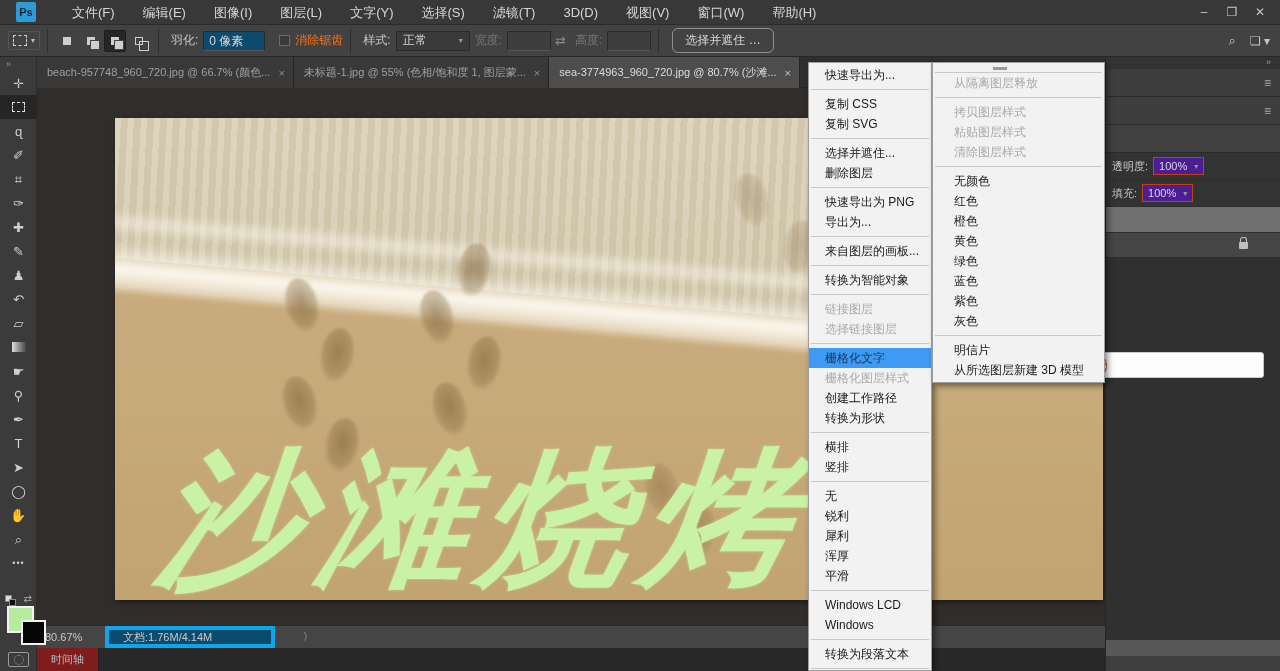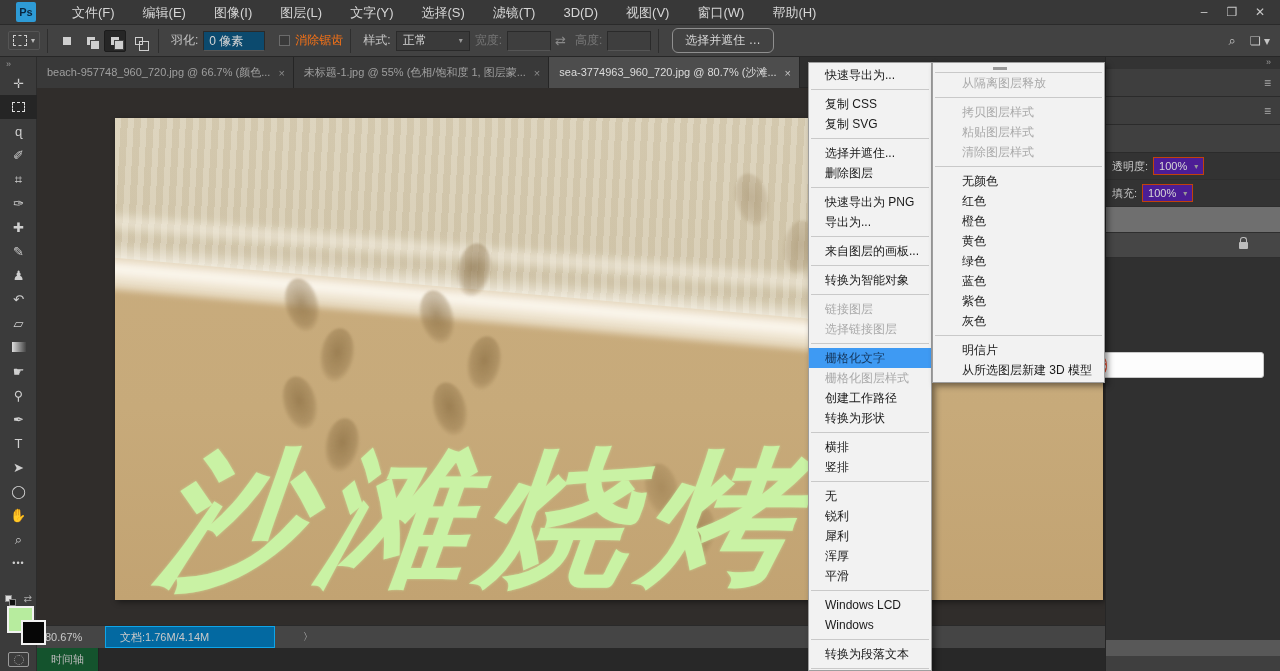--- a/index.html
+++ b/index.html
@@ -76,24 +76,24 @@
   .fp.l{transform:rotate(-14deg)}.fp.r{transform:rotate(10deg)}
   .fp.f1{left:170px;top:160px}.fp.f2{left:205px;top:210px}.fp.f3{left:168px;top:258px}.fp.f4{left:210px;top:300px}
   .fp.f5{left:342px;top:125px}.fp.f6{left:305px;top:172px}.fp.f7{left:352px;top:218px}.fp.f8{left:318px;top:264px}
   .fp.f9{left:620px;top:55px;opacity:.5}.fp.f10{left:668px;top:102px;opacity:.5}
   .fp.f11{left:530px;top:345px;opacity:.65}.fp.f12{left:566px;top:388px;opacity:.65}
   #canvas-text{position:absolute;left:44px;top:326px;font-family:"DejaVu Serif","Liberation Serif",serif;font-style:italic;font-weight:bold;font-size:148px;line-height:1;letter-spacing:14px;color:#c9f2a4;transform:skewX(-6deg);text-shadow:0 0 3px rgba(205,244,170,.6);white-space:nowrap}
 
   
   #statusbar{position:absolute;left:0;bottom:23px;width:100%;height:23px;background:#454545;border-top:1px solid #2a2a2a;display:flex;align-items:center;font-size:11px;color:#c9c9c9;z-index:5}
   #status-zoom{margin-left:8px;width:60px}
-  #status-doc{background:#0369a1;border:1px solid #0ea5e9;height:100%;display:flex;align-items:center;padding:0 14px;min-width:170px}
+  #status-doc{background:#0c4a6e;border:4px solid #0ea5e9;height:100%;display:flex;align-items:center;padding:0 14px;min-width:170px}
   #status-chev{margin-left:28px;color:#ddd;font-size:10px}
   #bottombar{position:absolute;left:0;bottom:0;width:100%;height:23px;background:#282828;display:flex;z-index:5}
-  #timeline-tab{height:23px;background:#14532d;color:#b9b9b9;font-size:11px;display:flex;align-items:center;padding:0 14px;border-right:1px solid #222}
+  #timeline-tab{height:23px;background:#7f1d1d;color:#b9b9b9;font-size:11px;display:flex;align-items:center;padding:0 14px;border-right:1px solid #222}
 
   
   #rightpanel{position:absolute;left:1105px;top:57px;width:175px;bottom:0;background:#333;border-left:1px solid #262626;z-index:10;color:#c5c5c5;font-size:11px}
   #rp-chev{height:12px;text-align:right;color:#9a9a9a;font-size:9px;padding-right:8px;letter-spacing:1px}
   .rp-strip{height:28px;background:#3e3e3e;border-bottom:1px solid #2b2b2b;display:flex;align-items:center;justify-content:flex-end;padding-right:8px}
   .burger{color:#ababab;font-size:12px;letter-spacing:1px}
   #rp-filter{height:28px;background:#404040;border-bottom:1px solid #2b2b2b;display:flex;align-items:center;gap:13px;padding-left:12px}
   #rp-filter .f-ic{color:#c0c0c0;font-size:11px}
   .rp-row{height:27px;display:flex;align-items:center;padding-left:6px;border-bottom:1px solid #2e2e2e;white-space:nowrap}
   .val-box{margin-left:5px;background:#4c1d95;border:1px solid #c2410c;height:18px;display:flex;align-items:center;padding:0 5px;color:#d8d8d8}
@@ -111,21 +111,21 @@
   #ime-bar{position:absolute;left:1094px;top:352px;width:170px;height:26px;background:#fdfdfd;border:1px solid #c9c9c9;border-radius:3px;display:flex;align-items:center;padding:0 4px;gap:4px;z-index:40}
   .ime-ic{color:#2f7fd2;font-size:13px;line-height:1;display:flex;align-items:center;justify-content:center;width:15px}
   .ime-ic.gray{color:#8a8a8a;font-size:10px}
   #sogou-logo{width:17px;height:17px;border-radius:50%;background:radial-gradient(circle at 35% 35%,#ff6a4d,#e8401f);color:#fff;font-size:10px;font-weight:bold;display:flex;align-items:center;justify-content:center}
 
   
   .menu{position:absolute;background:#f2f2f2;border:1px solid #9e9e9e;box-shadow:3px 3px 6px rgba(0,0,0,.45);z-index:50;padding:2px 0;font-size:12px;color:#1a1a1a}
   #context-menu{left:808px;top:62px;width:124px;height:609px;overflow:hidden}
   #submenu{left:932px;top:62px;width:173px}
   .cm-item{height:20px;line-height:20px;padding-left:16px;white-space:nowrap;overflow:hidden}
-  #submenu .cm-item{padding-left:29px}
+  #submenu .cm-item{padding-left:21px}
   .cm-item.disabled{color:#aaa}
   .cm-item.highlighted{background:#3e9af3;color:#14365c}
   .cm-item.separator{height:1px;background:#c9c9c9;margin:4px 2px;padding:0;line-height:0}
   #sm-sliver{height:8px;border-bottom:1px solid #c9c9c9;margin:0 2px;position:relative}
   #sm-sliver::after{content:"";position:absolute;left:58px;top:2px;width:14px;height:3px;background:#9a9a9a}
 </style>
 </head>
 <body>
 
 <div id="app">

